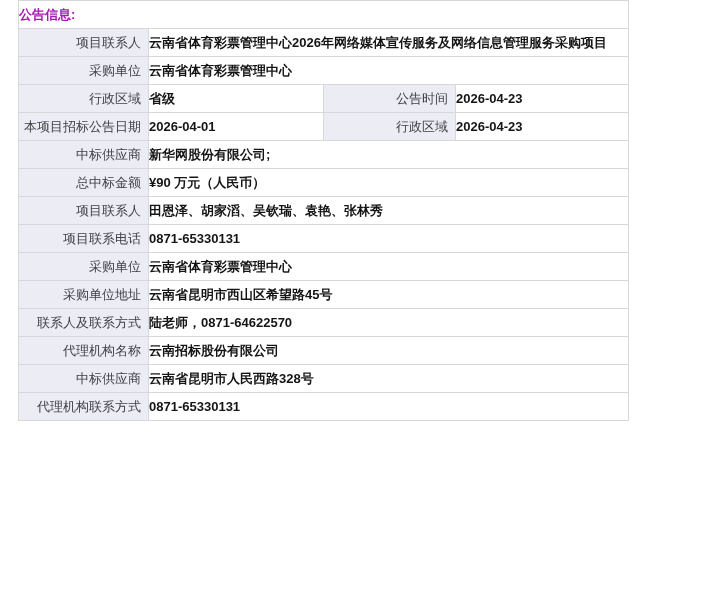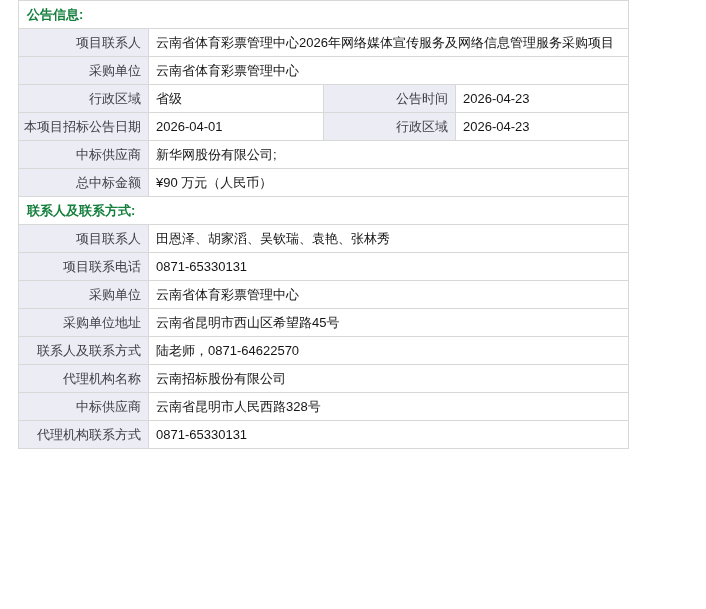--- a/index.html
+++ b/index.html
@@ -40,38 +40,37 @@
     border:1px solid var(--border_inner);
     height:28px;
     font-size:13px;
     vertical-align:middle;
     white-space:nowrap;
     overflow:hidden;
   }
   td.sec{
     background:#ffffff;
     font-weight:bold;
-    color:#15803d;
-    padding-left:8px;
+    color:#a21caf;
+    padding-left:0;
     font-size:13px;
   }
   td.lbl{
     background:var(--label_bg);
     color:var(--label_color);
     text-align:right;
     padding-right:7px;
     font-size:12.5px;
     font-weight:normal;
   }
   td.val{
     background:#ffffff;
     color:var(--value_color);
-    font-weight:normal;
+    font-weight:bold;
     text-align:left;
-    padding-left:7px;
     margin-left:34px;
   }
 </style>
 </head>
 <body>
 
 <div class="wrap">
 
   <table class="summary">
     <colgroup>
@@ -106,23 +105,20 @@
       </tr>
       <tr>
         <td class="lbl">中标供应商</td>
         <td class="val" colspan="3">新华网股份有限公司;</td>
       </tr>
       <tr>
         <td class="lbl">总中标金额</td>
         <td class="val" colspan="3">¥90 万元（人民币）</td>
       </tr>
       <tr>
-        <td class="sec" colspan="4">联系人及联系方式:</td>
-      </tr>
-      <tr>
         <td class="lbl">项目联系人</td>
         <td class="val" colspan="3">田恩泽、胡家滔、吴钦瑞、袁艳、张林秀</td>
       </tr>
       <tr>
         <td class="lbl">项目联系电话</td>
         <td class="val" colspan="3">0871-65330131</td>
       </tr>
       <tr>
         <td class="lbl">采购单位</td>
         <td class="val" colspan="3">云南省体育彩票管理中心</td>

